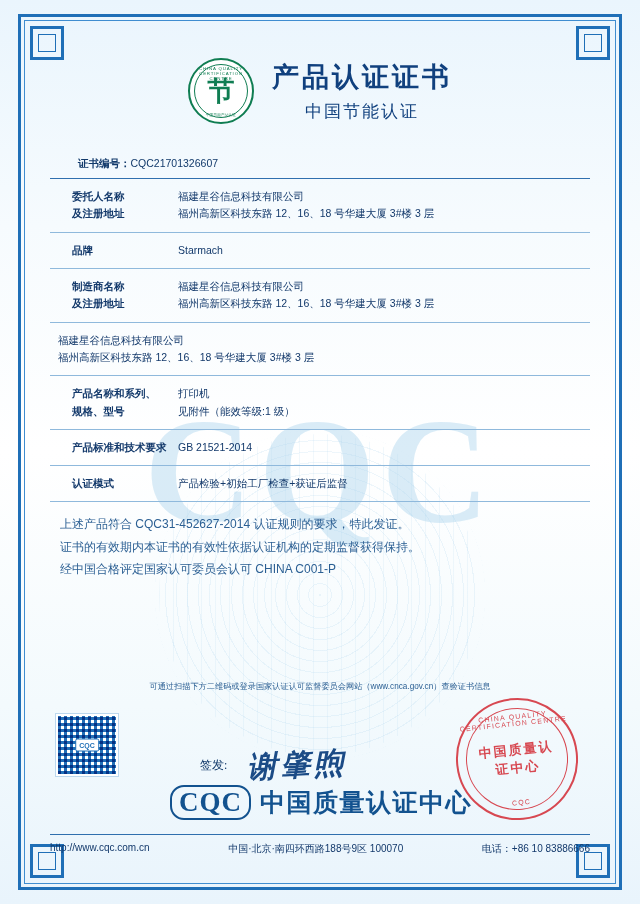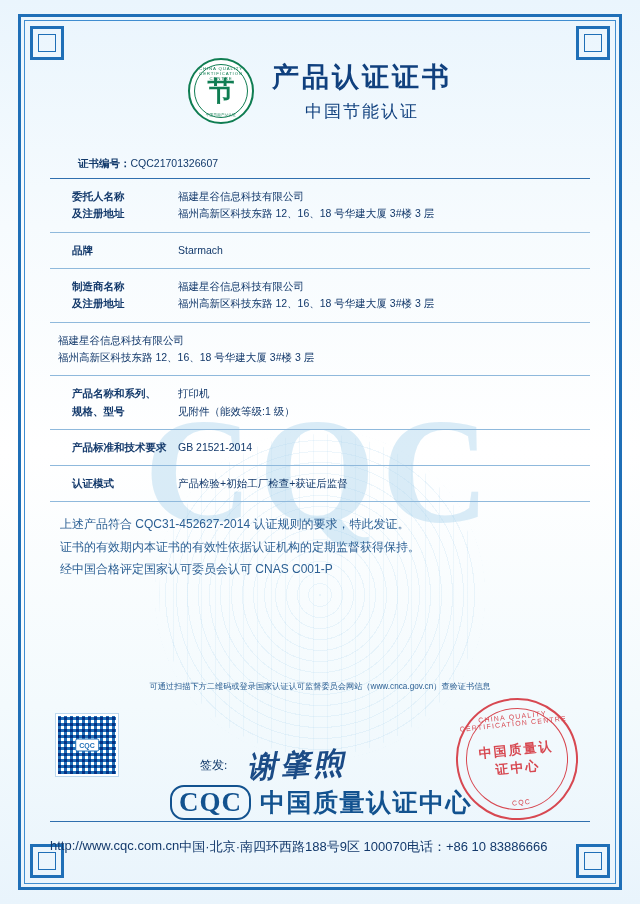--- a/index.html
+++ b/index.html
@@ -377,24 +377,24 @@
     padding: 0 20px;
   }
 
   
   .bottom-bar {
     position: absolute;
     left: 10px;
     right: 10px;
     bottom: 8px;
     border-top: 1px solid #2f6fae;
-    padding-top: 16px;
-    display: flex;
-    justify-content: flex-start;
-    font-size: 13px;
+    padding-top: 7px;
+    display: flex;
+    justify-content: space-between;
+    font-size: 10px;
     color: #13396b;
   }
   .bottom-bar .mid { text-align: center; }
 </style>
 </head>
 <body>
 
 <div class="certificate">
   <div class="paper-tint"></div>
   <div class="globe"></div>
@@ -497,21 +497,21 @@
         <div class="field-value">
           <div>产品检验+初始工厂检查+获证后监督</div>
         </div>
       </div>
 
     </div>
 
     <div class="notes">
       <div>上述产品符合 CQC31-452627-2014 认证规则的要求，特此发证。</div>
       <div>证书的有效期内本证书的有效性依据认证机构的定期监督获得保持。</div>
-      <div>经中国合格评定国家认可委员会认可 CNAS C001-P</div>
+      <div>经中国合格评定国家认可委员会认可 CHINA C001-P</div>
     </div>
 
     <div class="scan-note">可通过扫描下方二维码或登录国家认证认可监督委员会网站（www.cnca.gov.cn）查验证书信息</div>
 
     <div class="qr"></div>
 
     <div class="sign-area">
       <div class="sign-label">签发:</div>
       <div class="signature">谢肇煦</div>
     </div>

